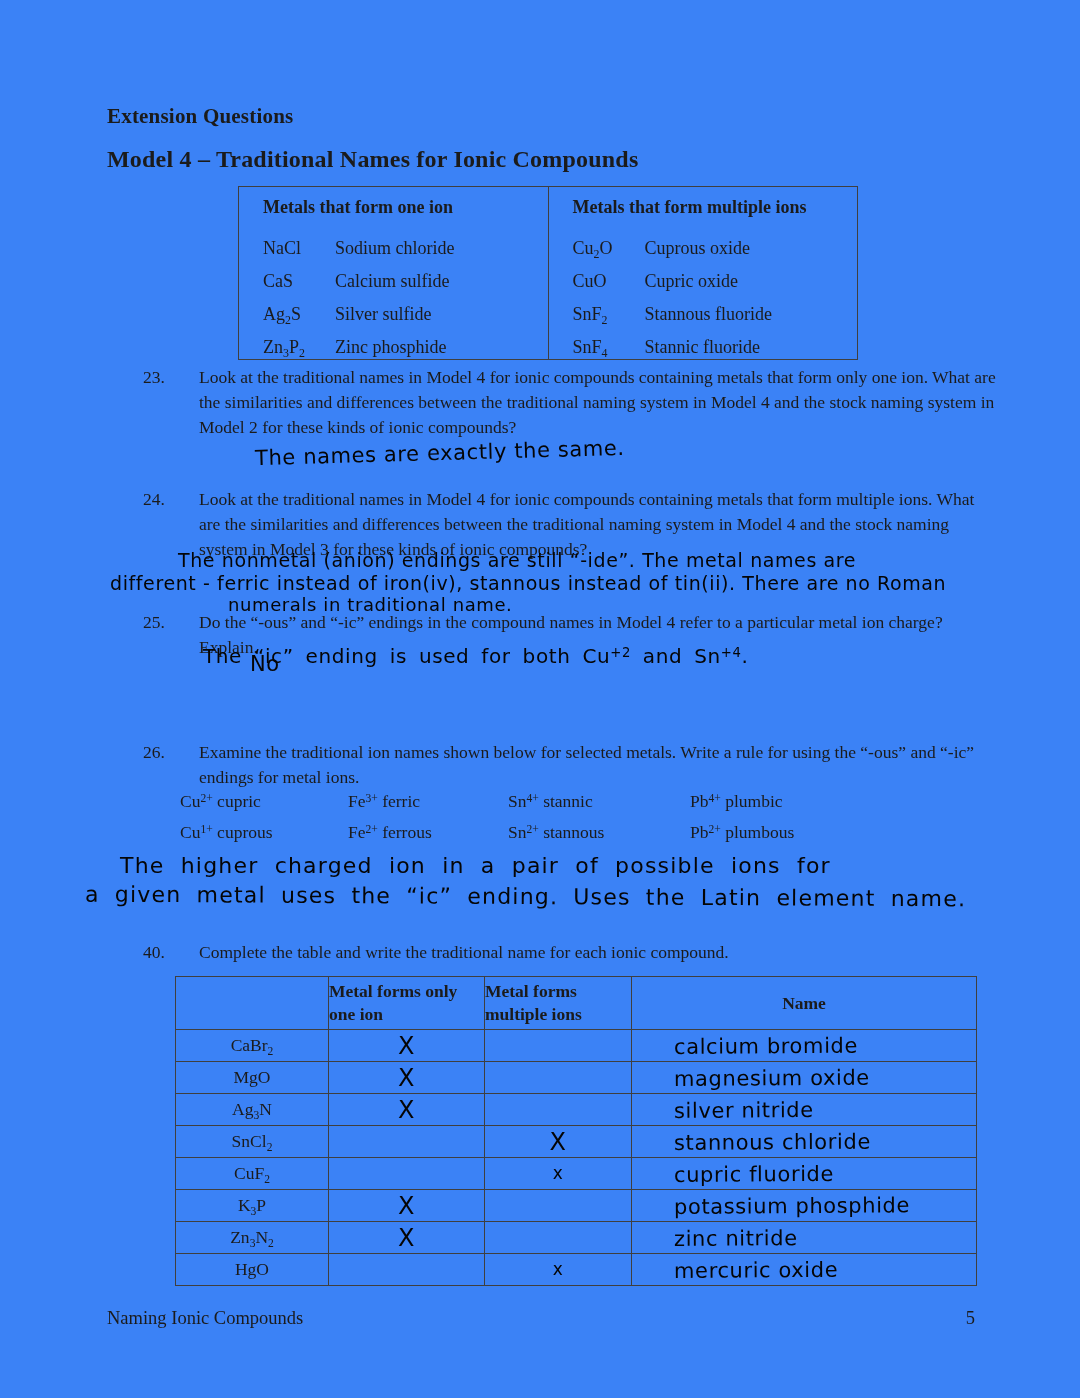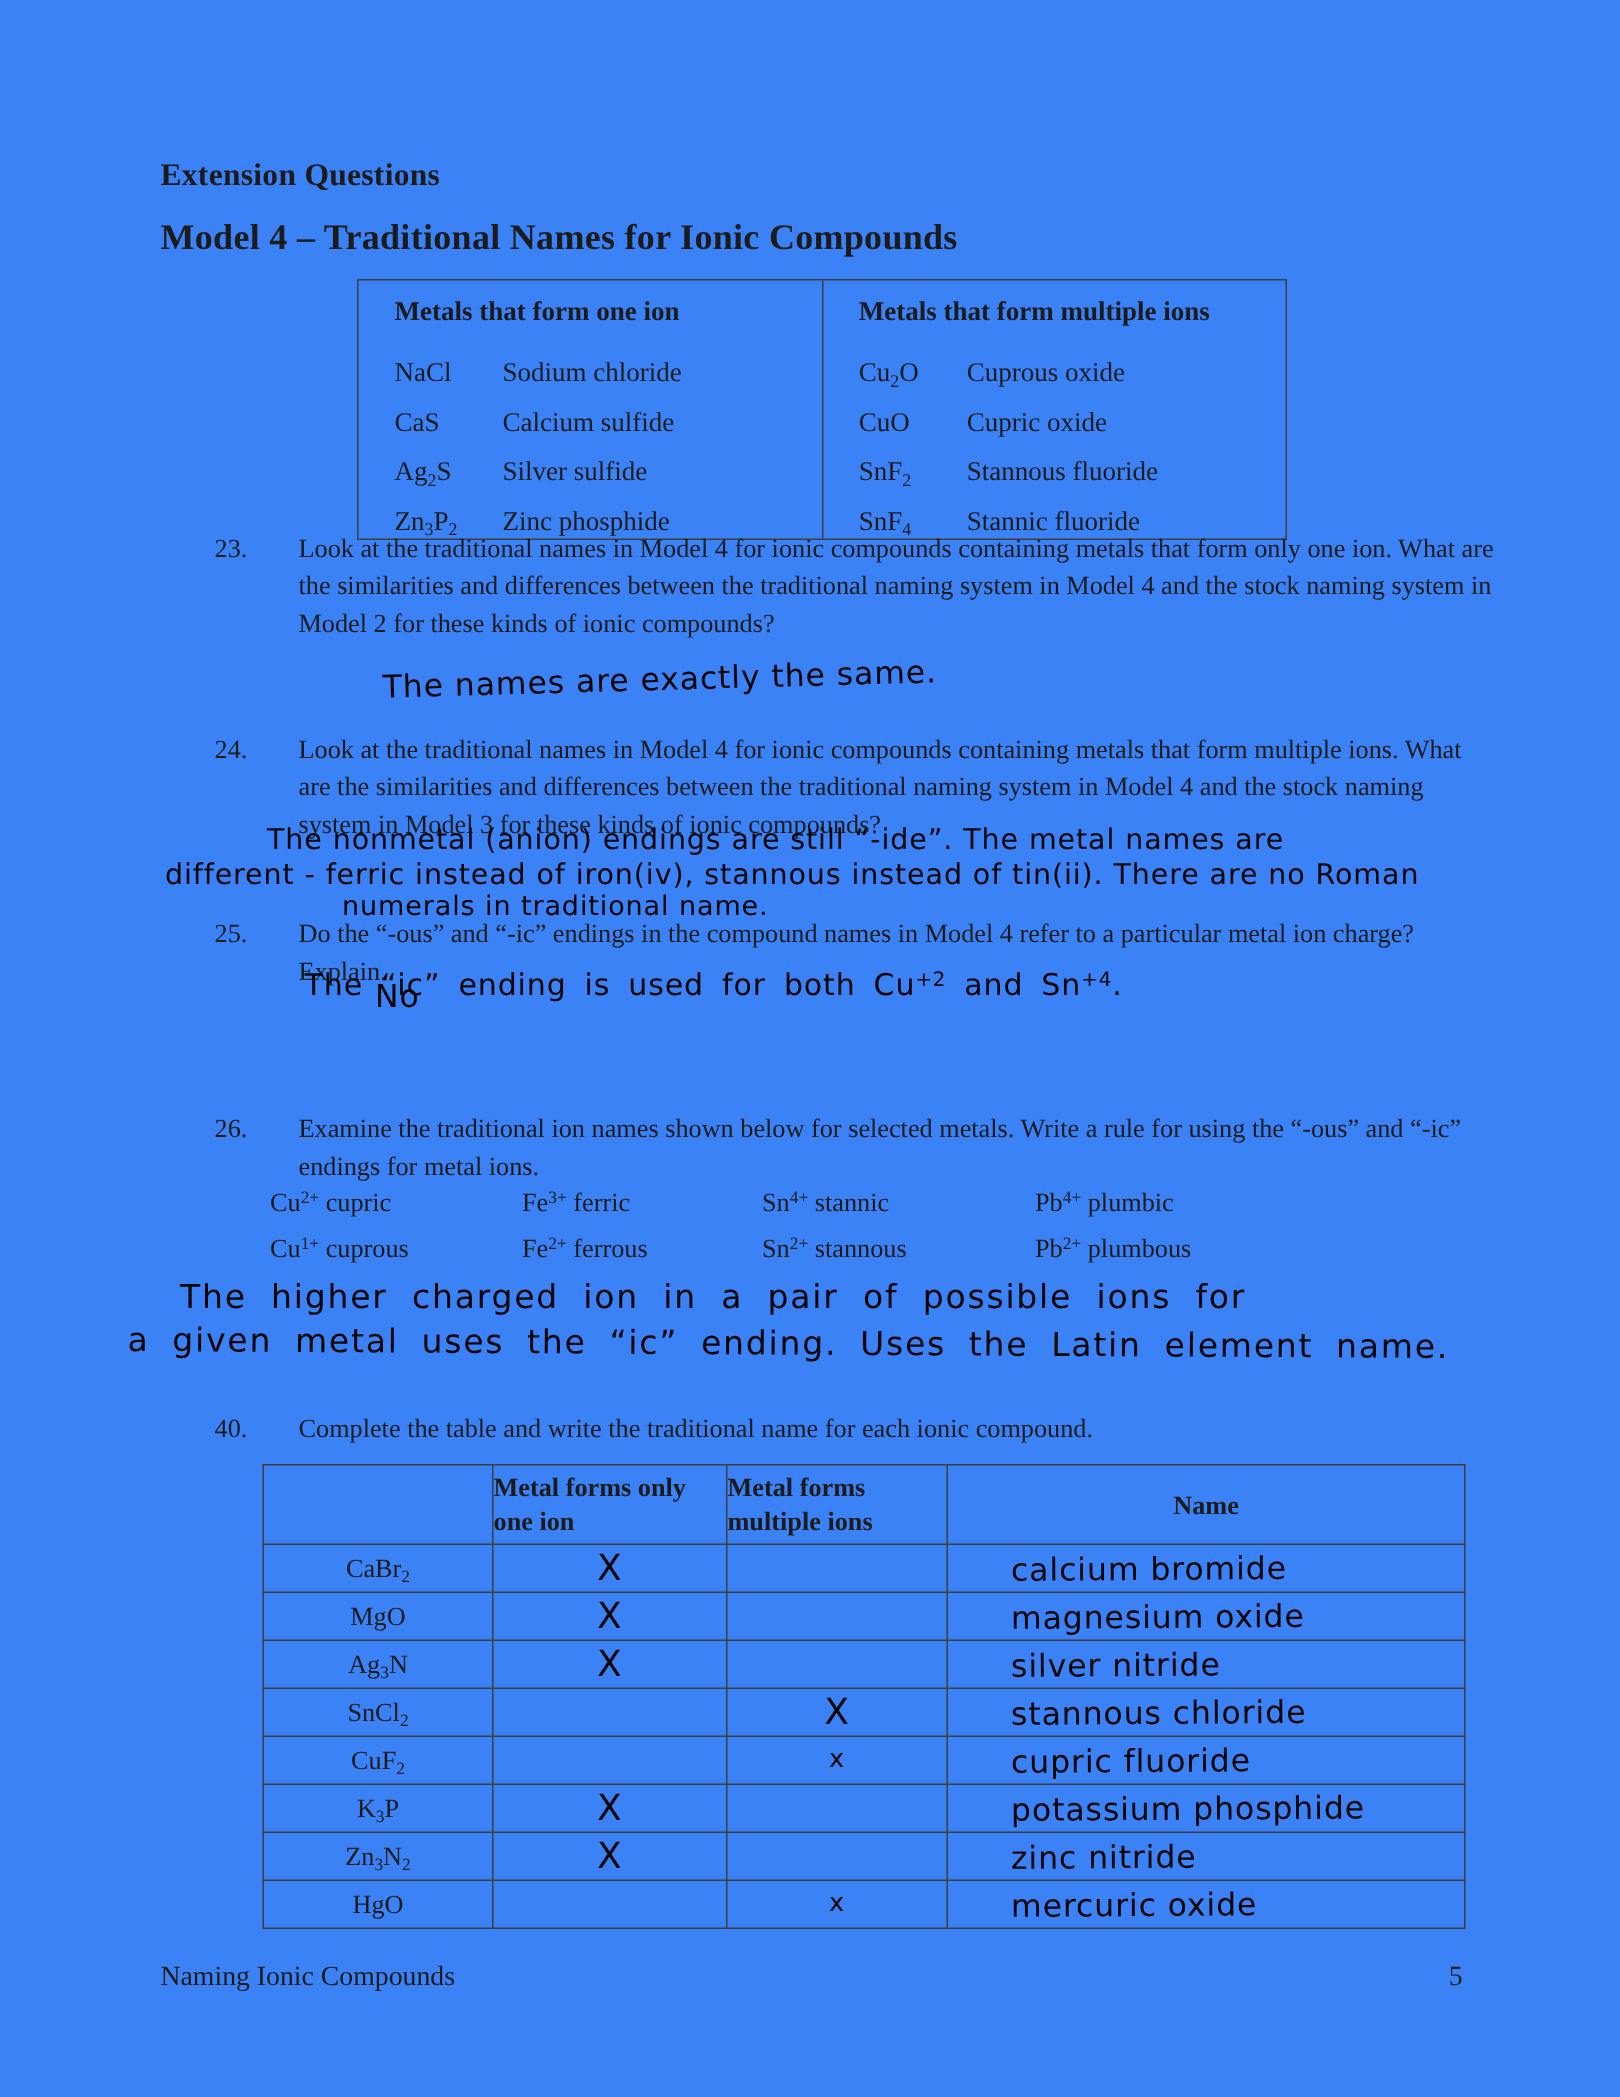--- a/index.html
+++ b/index.html
@@ -102,21 +102,21 @@
         <span class="formula">SnF<sub>2</sub></span>
         <span>Stannous fluoride</span>
       </div>
       <div class="model-row">
         <span class="formula">SnF<sub>4</sub></span>
         <span>Stannic fluoride</span>
       </div>
     </div>
   </div>
 
-  <div class="q" style="left:143px;top:353px;">
+  <div class="q" style="left:143px;top:365px;">
     <span class="q-num">23.</span>
     <span class="q-text">Look at the traditional names in Model 4 for ionic compounds containing metals that form only one ion. What are the similarities and differences between the traditional naming system in Model 4 and the stock naming system in Model 2 for these kinds of ionic compounds?</span>
   </div>
   <div class="hw hw-line ans23">The names are exactly the same.</div>
 
   <div class="q" style="left:143px;top:487px;">
     <span class="q-num">24.</span>
     <span class="q-text">Look at the traditional names in Model 4 for ionic compounds containing metals that form multiple ions. What are the similarities and differences between the traditional naming system in Model 4 and the stock naming system in Model 3 for these kinds of ionic compounds?</span>
   </div>
   <div class="hw hw-line ans24a">The nonmetal (anion) endings are still “-ide”. The metal names are</div>

